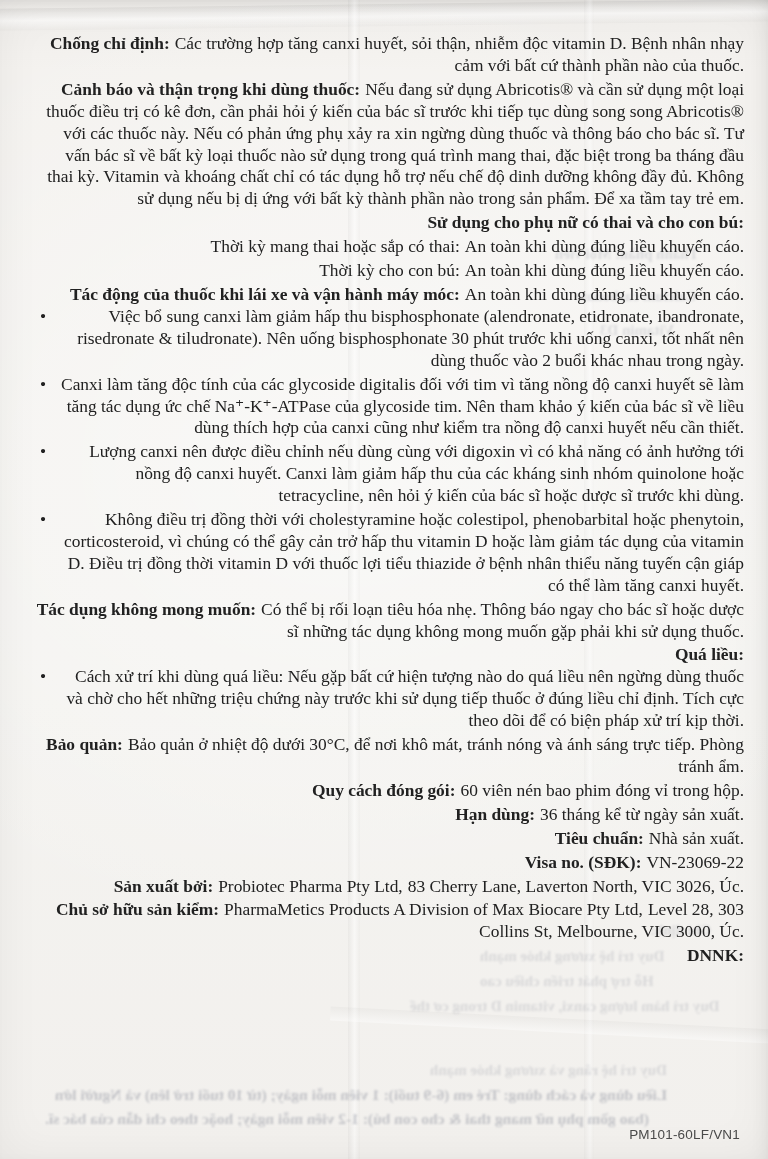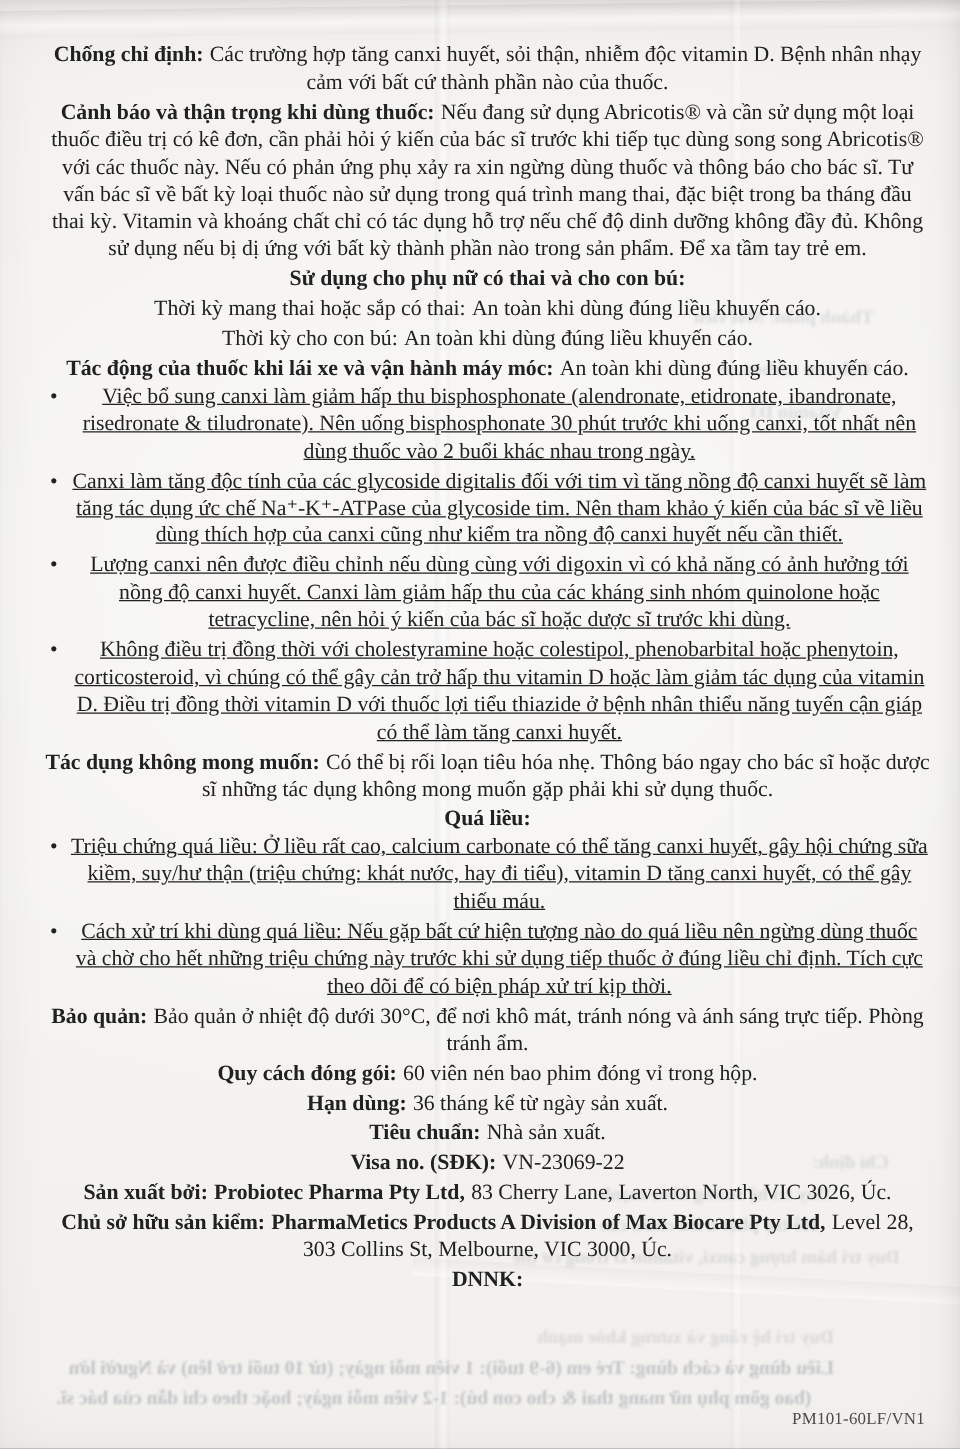--- a/index.html
+++ b/index.html
@@ -46,36 +46,36 @@
     transform:scaleX(-1);
     filter:blur(1.1px);
     opacity:.14;font-size:15px;white-space:nowrap;
   }
   .bleed-bottom{opacity:.26;font-size:15.5px;filter:blur(0.8px);}
   
   .content{
     position:absolute;z-index:2;
     left:36px;top:33px;width:708px;
     font-size:17.4px;line-height:21.9px;
-    text-align:center;
+    text-align:right;
   }
   .content>*{margin:0;}
   .content>*+*{margin-top:2px;}
   .para .lead{font-weight:bold;margin-right:5px;}
   .para .lead-italic{margin-right:5px;}
-  .para .strong{font-weight:bold;margin-right:5px;}
+  .para .strong{font-weight:normal;margin-right:5px;}
   .heading{font-weight:bold;}
   ul.bullets{list-style:none;padding:0;margin:0;}
-  ul.bullets li{position:relative;padding-left:19px;text-decoration:underline;}
+  ul.bullets li{position:relative;padding-left:19px;}
   ul.bullets li+li{margin-top:2px;}
   ul.bullets li::before{content:"•";position:absolute;left:4px;top:0;}
   .footer-code{
     position:absolute;z-index:2;
     right:28px;top:1127px;
-    font-family:Liberation Serif, serif;
+    font-family:Liberation Sans, sans-serif;
     font-size:13.5px;color:#4a4a4a;letter-spacing:0.2px;
   }
 </style>
 </head>
 <body>
 
 <div class="page">
 
   <div class="bleed-layer">
     <span class="bleed" style="left:555px;top:246px;">Thành phần: Mỗi viên</span>
@@ -127,21 +127,20 @@
       <li>Không điều trị đồng thời với cholestyramine hoặc colestipol, phenobarbital hoặc phenytoin, corticosteroid, vì chúng có thể gây cản trở hấp thu vitamin D hoặc làm giảm tác dụng của vitamin D. Điều trị đồng thời vitamin D với thuốc lợi tiểu thiazide ở bệnh nhân thiểu năng tuyến cận giáp có thể làm tăng canxi huyết.</li>
     </ul>
 
     <p class="para">
       <span class="lead">Tác dụng không mong muốn:</span><span>Có thể bị rối loạn tiêu hóa nhẹ. Thông báo ngay cho bác sĩ hoặc dược sĩ những tác dụng không mong muốn gặp phải khi sử dụng thuốc.</span>
     </p>
 
     <p class="heading">Quá liều:</p>
 
     <ul class="bullets">
-      <li>Triệu chứng quá liều: Ở liều rất cao, calcium carbonate có thể tăng canxi huyết, gây hội chứng sữa kiềm, suy/hư thận (triệu chứng: khát nước, hay đi tiểu), vitamin D tăng canxi huyết, có thể gây thiếu máu.</li>
       <li>Cách xử trí khi dùng quá liều: Nếu gặp bất cứ hiện tượng nào do quá liều nên ngừng dùng thuốc và chờ cho hết những triệu chứng này trước khi sử dụng tiếp thuốc ở đúng liều chỉ định. Tích cực theo dõi để có biện pháp xử trí kịp thời.</li>
     </ul>
 
     <p class="para">
       <span class="lead">Bảo quản:</span><span>Bảo quản ở nhiệt độ dưới 30°C, để nơi khô mát, tránh nóng và ánh sáng trực tiếp. Phòng tránh ẩm.</span>
     </p>
 
     <p class="para">
       <span class="lead">Quy cách đóng gói:</span><span>60 viên nén bao phim đóng vỉ trong hộp.</span>
     </p>

